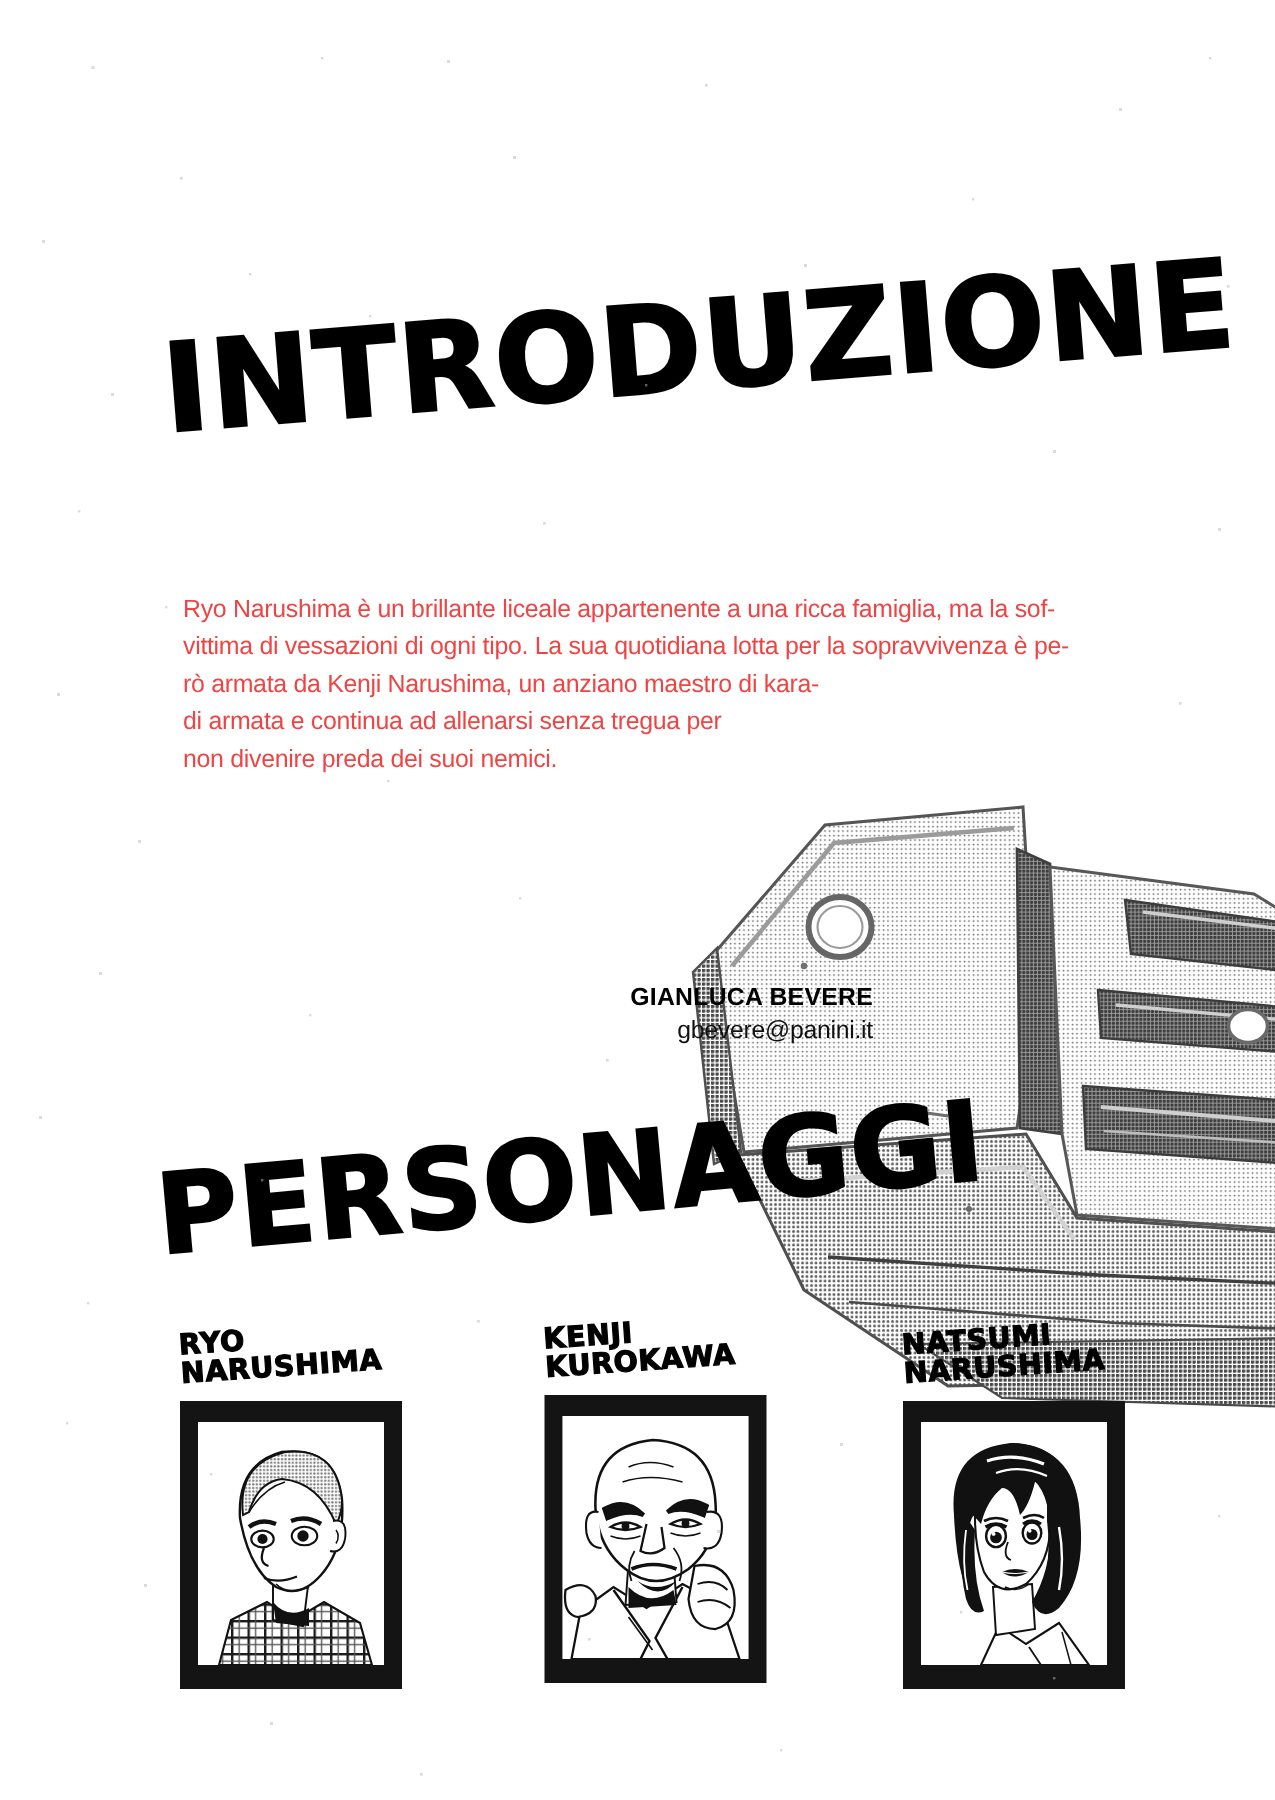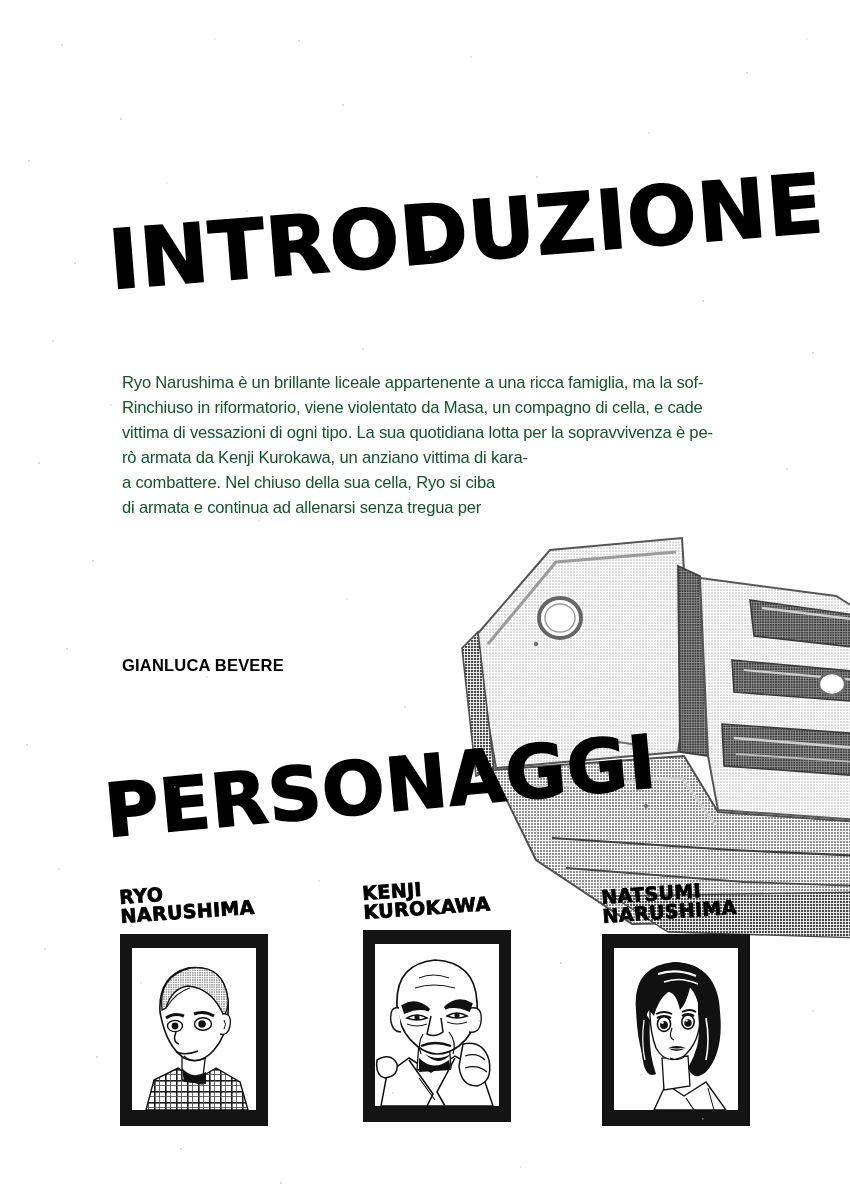--- a/index.html
+++ b/index.html
@@ -70,38 +70,38 @@
     transform: rotate(-5.2deg);
     transform-origin: 0 100%;
     z-index: 6;
     -webkit-text-stroke: 1.5px #000;
   }
 
   
   #intro-body {
     position: absolute;
     left: 122px;
-    top: 370px;
+    top: 393px;
     width: 660px;
     z-index: 5;
     font-size: 16.6px;
     line-height: 25.1px;
-    color: #14532d;
+    color: #ef4444;
     letter-spacing: -0.012em;
     font-family: "Liberation Sans", sans-serif;
   }
   #intro-body .ln { display: block; white-space: pre; }
 
   
   #byline {
     position: absolute;
     left: 122px;
     top: 655px;
     width: 460px;
-    text-align: left;
+    text-align: right;
     z-index: 5;
   }
   #byline-name {
     font-size: 16.5px;
     font-weight: 700;
     letter-spacing: .012em;
     color: #000;
     display: block;
     line-height: 21px;
   }
@@ -235,29 +235,29 @@
       <path d="M158 218 L172 220" stroke="#6e6e6e" stroke-width="2" fill="none"></path>
       <path d="M186 222 L200 224" stroke="#6e6e6e" stroke-width="2" fill="none"></path>
       <circle cx="214" cy="286" r="2" fill="#6b6b6b"></circle>
     </svg>
   </div>
 
   <div id="title-introduzione" class="stencil">INTRODUZIONE</div>
 
   <div id="intro-body">
     <span class="ln">Ryo Narushima è un brillante liceale appartenente a una ricca famiglia, ma la sof-</span>
-    <span class="ln">Rinchiuso in riformatorio, viene violentato da Masa, un compagno di cella, e cade</span>
     <span class="ln">vittima di vessazioni di ogni tipo. La sua quotidiana lotta per la sopravvivenza è pe-</span>
-    <span class="ln">rò armata da Kenji Kurokawa, un anziano vittima di kara-</span>
-    <span class="ln">a combattere. Nel chiuso della sua cella, Ryo si ciba</span>
+    <span class="ln">rò armata da Kenji Narushima, un anziano maestro di kara-</span>
     <span class="ln">di armata e continua ad allenarsi senza tregua per</span>
+    <span class="ln">non divenire preda dei suoi nemici.</span>
   </div>
 
   <div id="byline">
     <span id="byline-name">GIANLUCA BEVERE</span>
+    <span id="byline-email">gbevere@panini.it</span>
   </div>
 
   <div id="title-personaggi" class="stencil">PERSONAGGI</div>
 
   <div id="character-row">
 
     <div class="character-card" id="card-ryo">
       <div class="character-name">
         <span class="nm-line">RYO</span>
         <span class="nm-line">NARUSHIMA</span>

